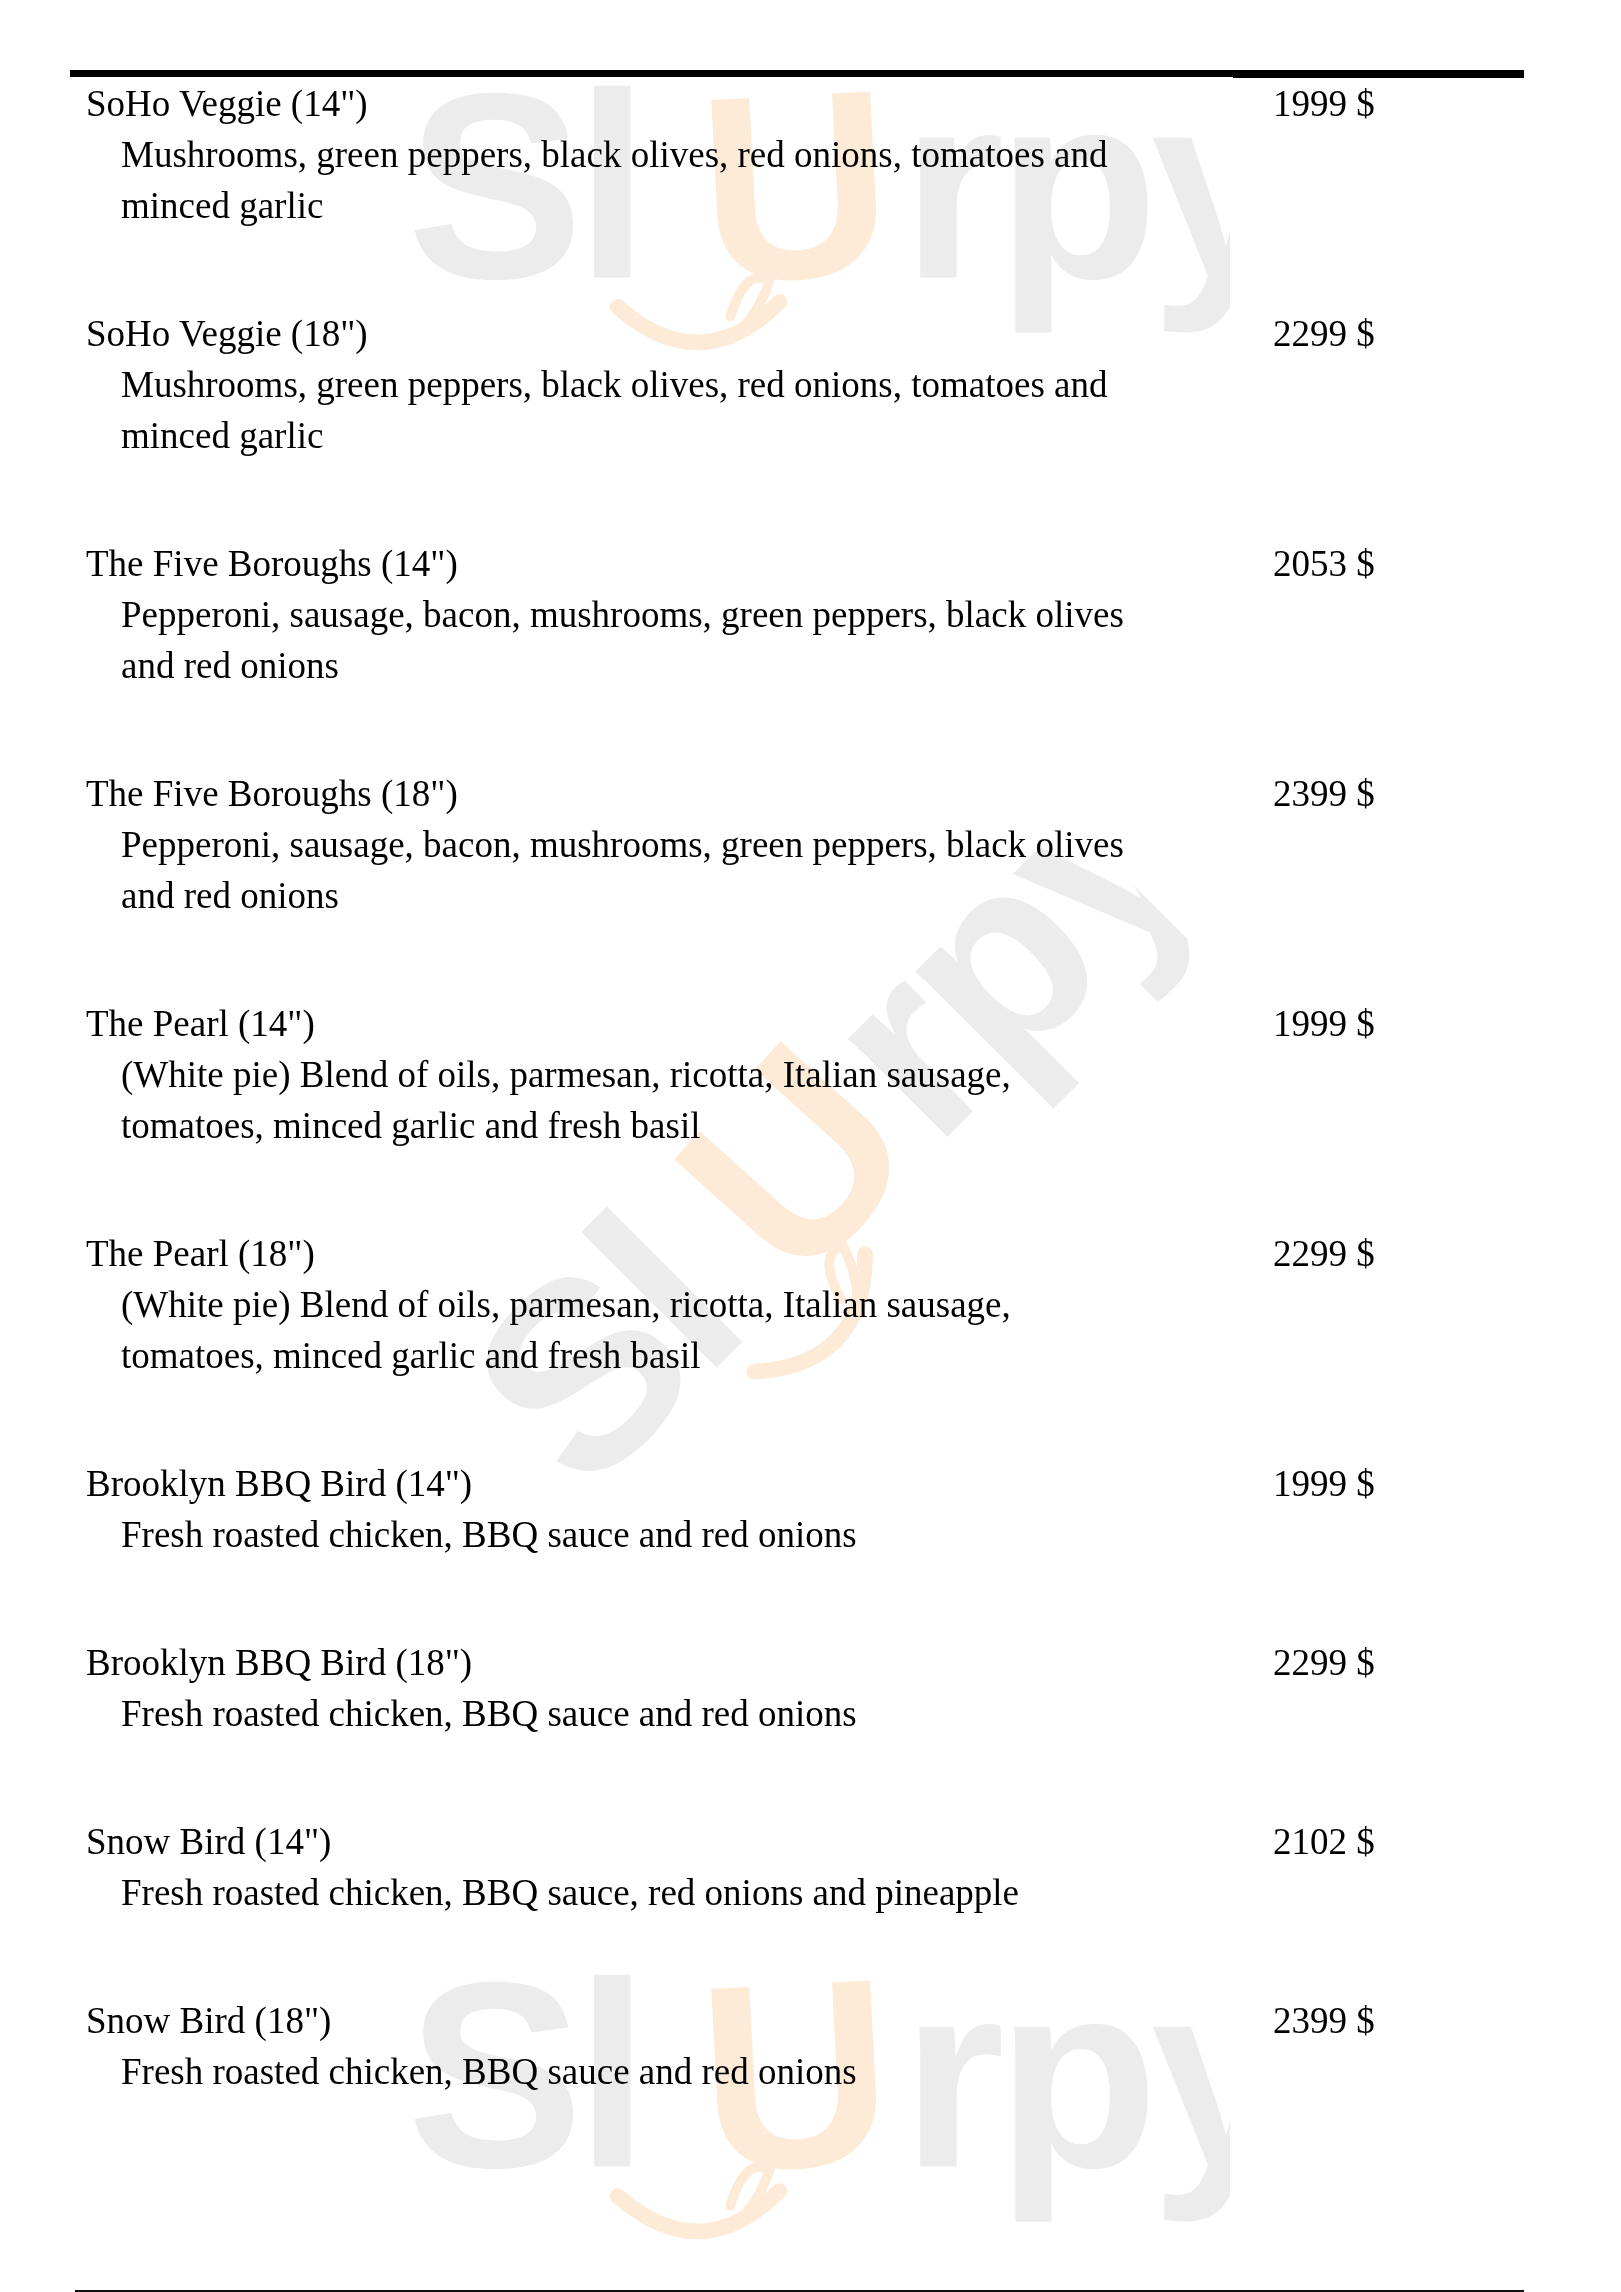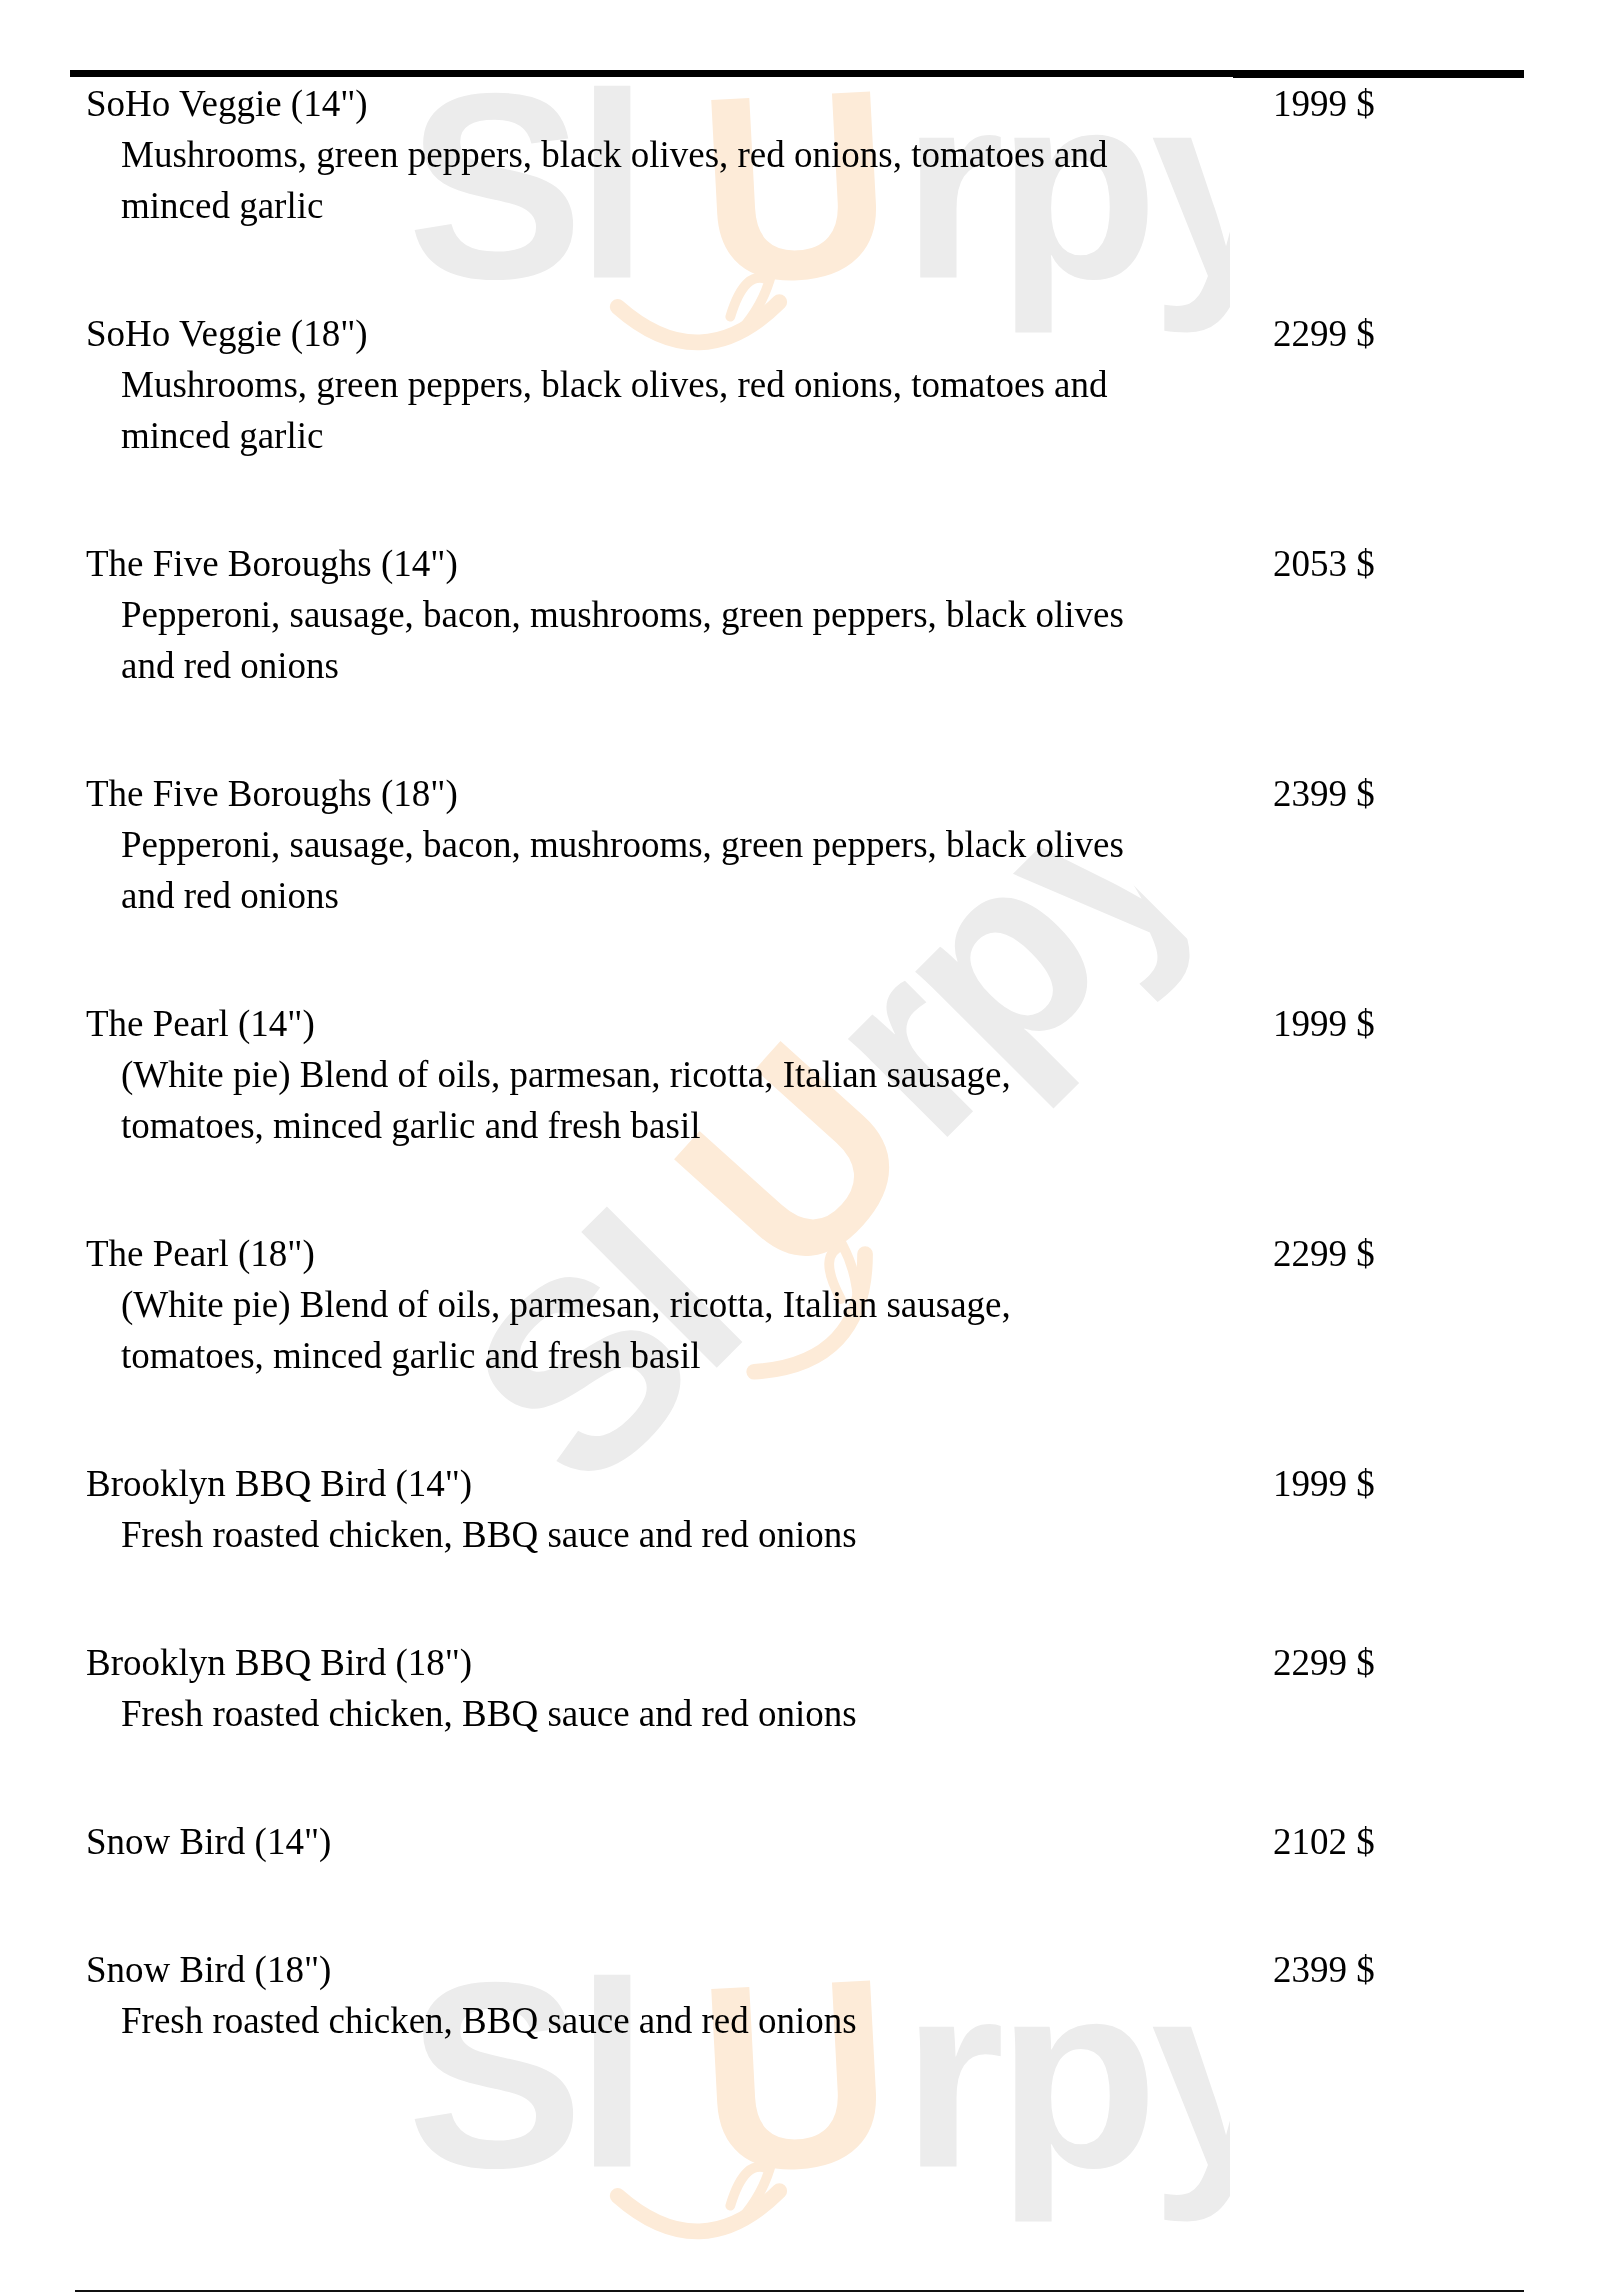--- a/index.html
+++ b/index.html
@@ -124,20 +124,21 @@
     <div class="item">
       <div class="left">
         <div class="name">Brooklyn BBQ Bird (18")</div>
         <div class="desc">Fresh roasted chicken, BBQ sauce and red onions</div>
       </div>
       <div class="price">2299 $</div>
     </div>
     <div class="item">
       <div class="left">
         <div class="name">Snow Bird (14")</div>
+        <div class="desc">Fresh roasted chicken, BBQ sauce, red onions and pineapple</div>
       </div>
       <div class="price">2102 $</div>
     </div>
     <div class="item">
       <div class="left">
         <div class="name">Snow Bird (18")</div>
         <div class="desc">Fresh roasted chicken, BBQ sauce and red onions</div>
       </div>
       <div class="price">2399 $</div>
     </div>

